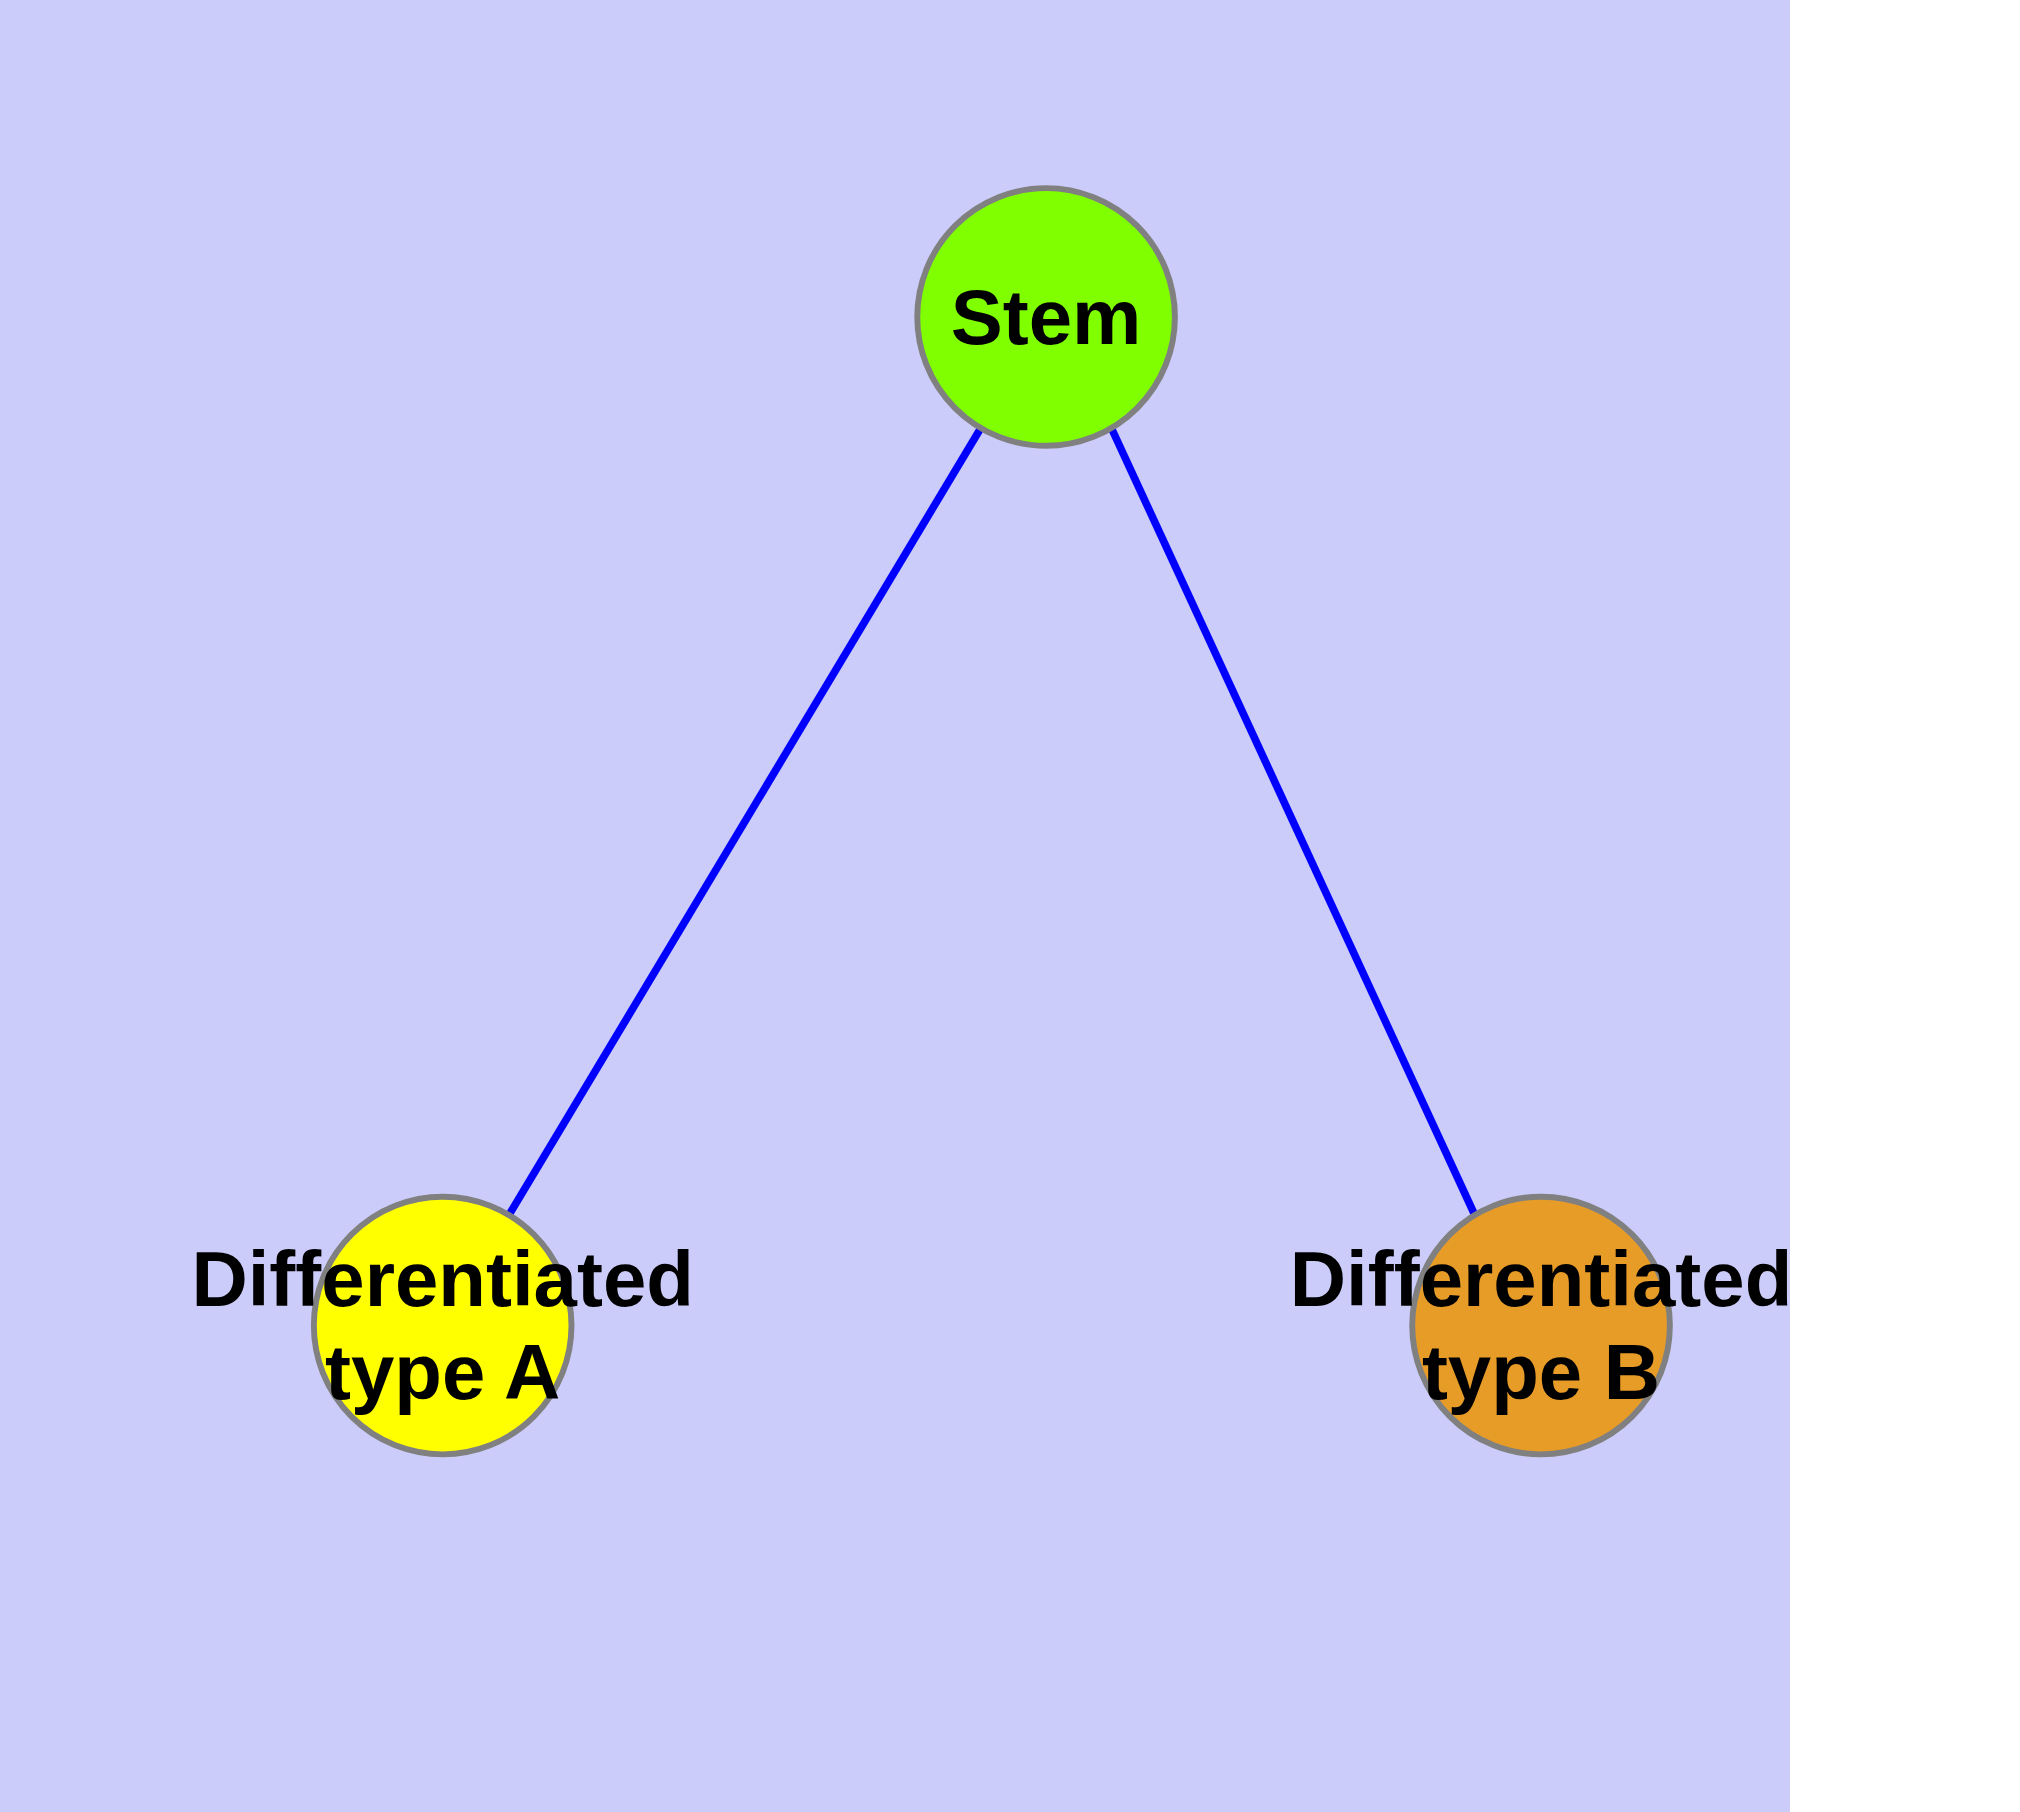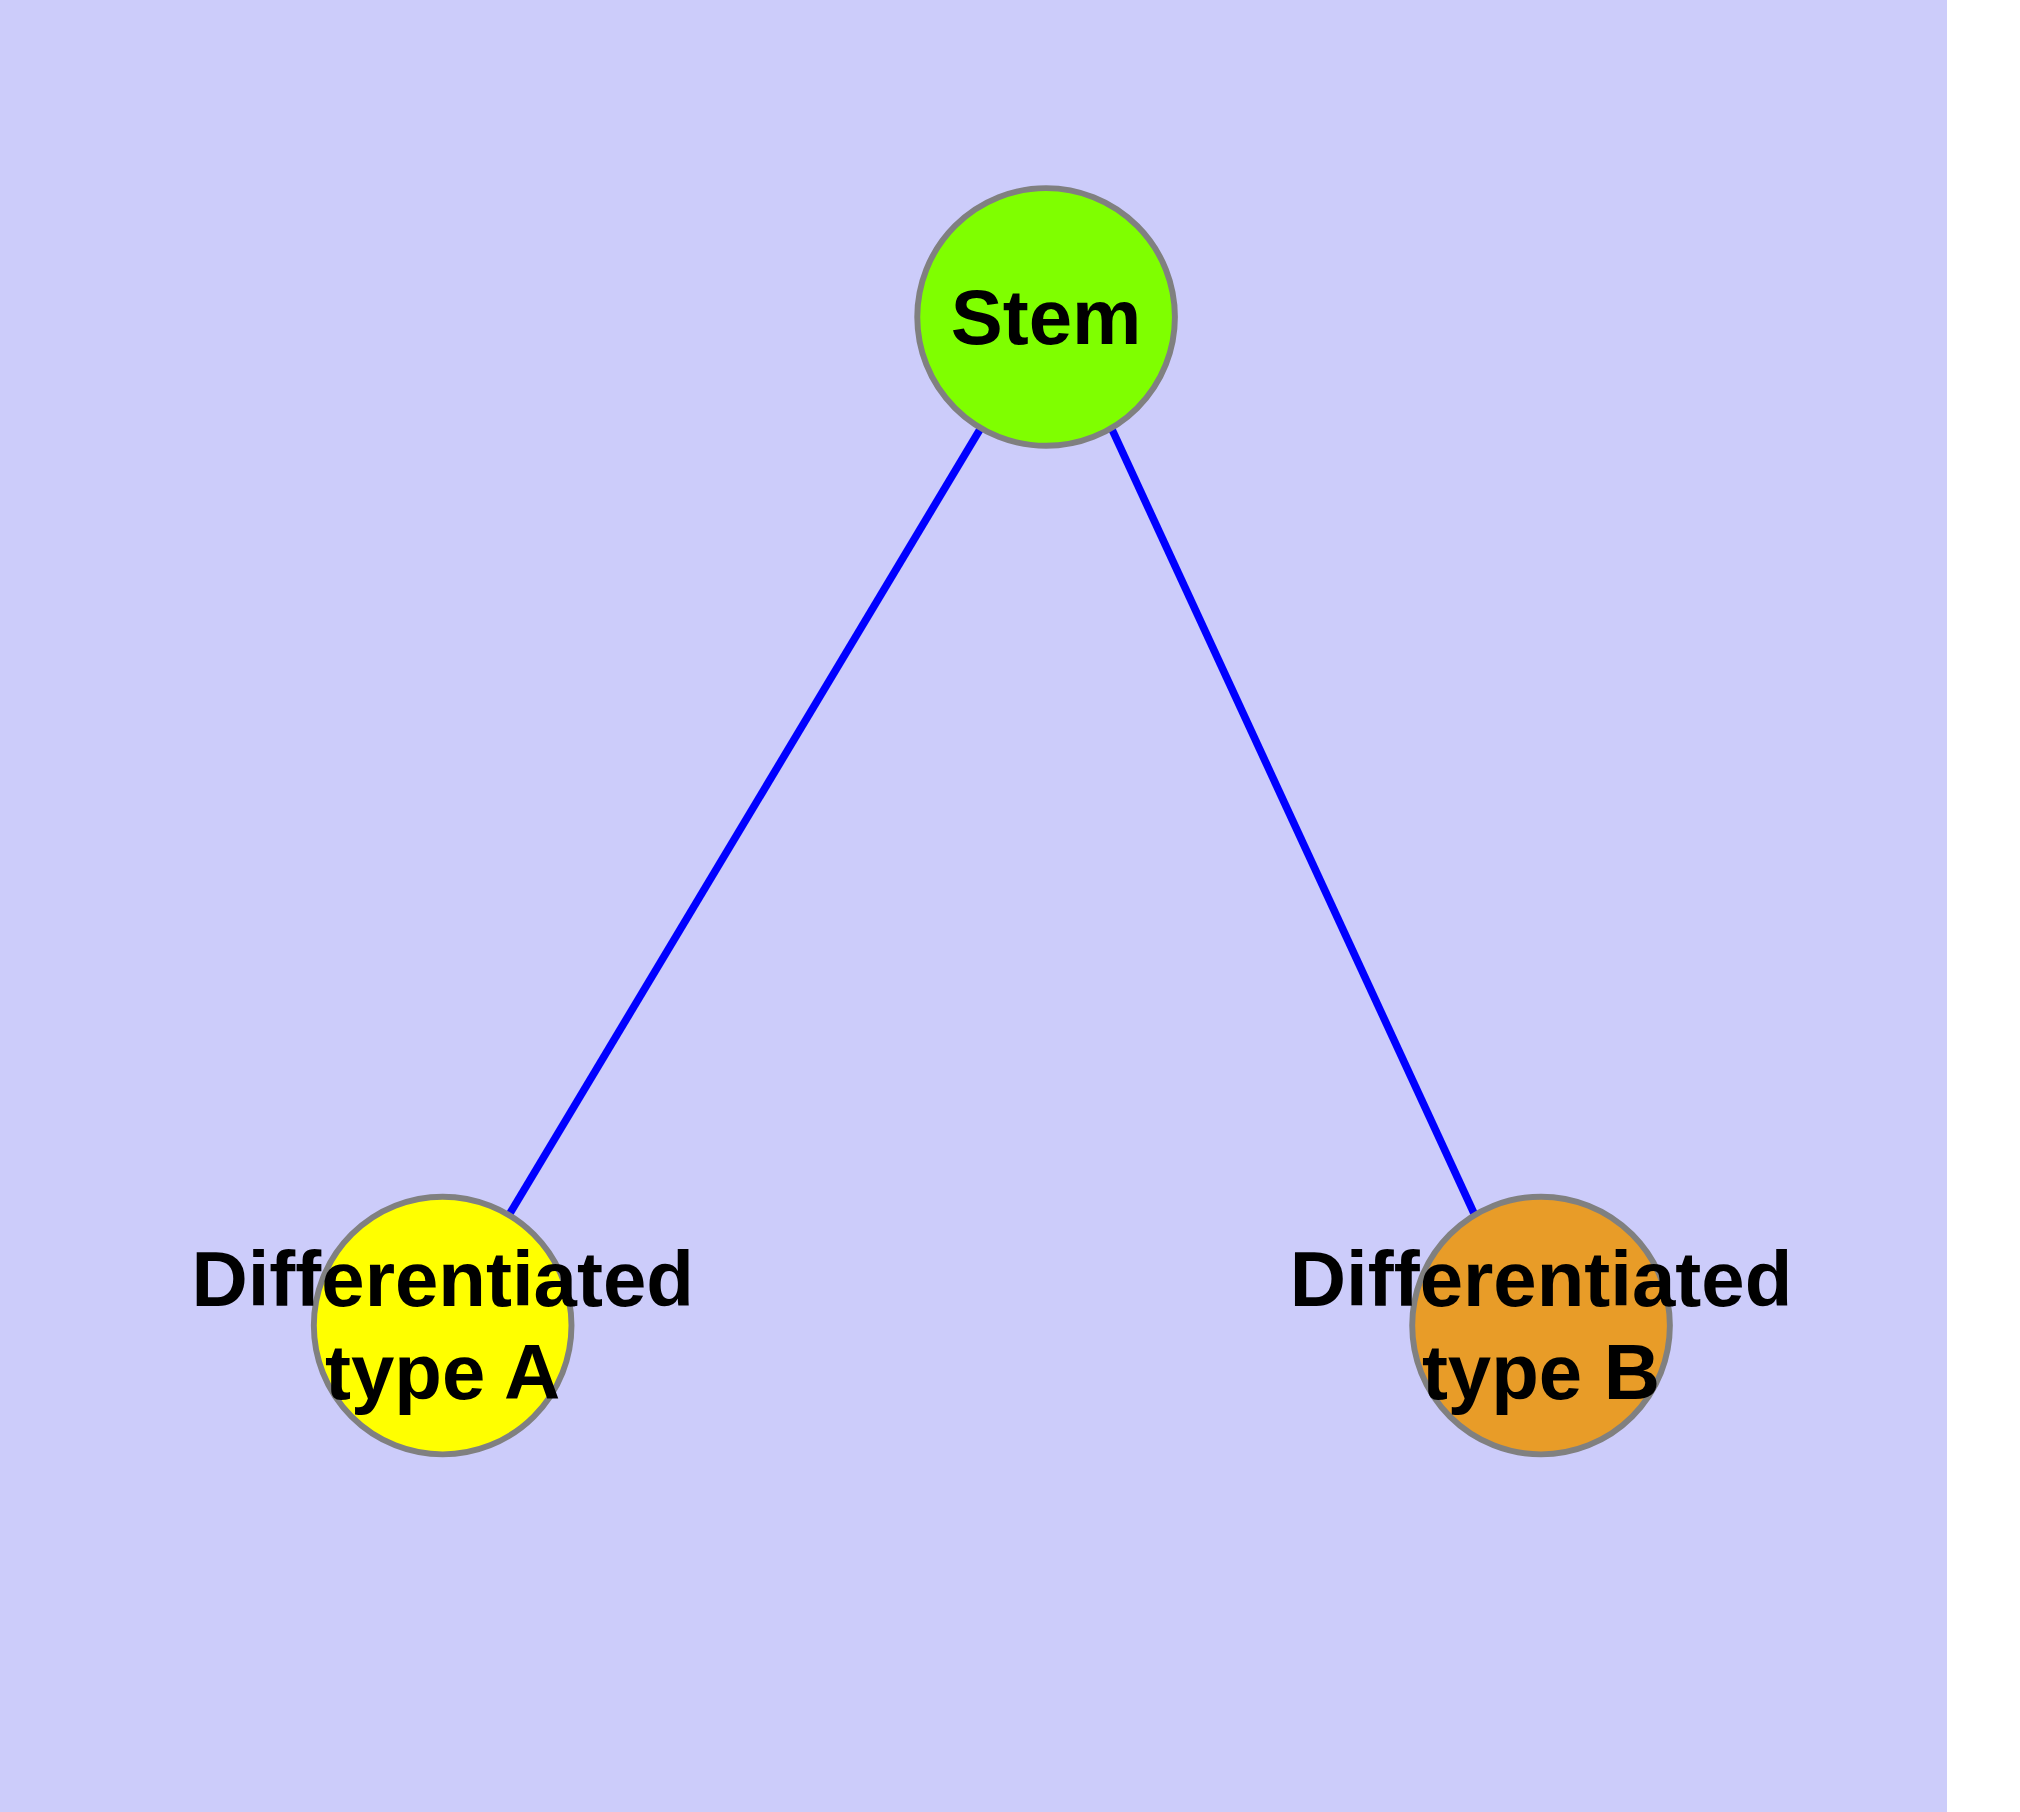--- a/index.html
+++ b/index.html
@@ -39,21 +39,21 @@
   .graph-edge {
     stroke: #0000FF;
     stroke-width: 9;
     stroke-linecap: butt;
     fill: none;
   }
 </style>
 </head>
 <body>
 
-<div id="canvas" style="width: 1947px; height: 1812px; background: rgb(204, 204, 250);">
+<div id="canvas" style="width: 1790px; height: 1812px; background: rgb(204, 204, 250);">
   <svg id="graph-svg" viewBox="0 0 2384 2138" xmlns="http://www.w3.org/2000/svg" style="width: 2021px; height: 1812px;">
 
     <rect id="bg-rect" x="0" y="0" width="2384" height="2138" fill="#CCCCFA"></rect>
 
     <g id="edge-layer">
         <line x1="1157" y1="505" x2="600" y2="1434" class="graph-edge" stroke="#0000FF" stroke-width="9"></line>
         <line x1="1311" y1="505" x2="1740" y2="1434" class="graph-edge" stroke="#0000FF" stroke-width="9"></line>
       </g>
     <g id="node-layer">
         <g>

